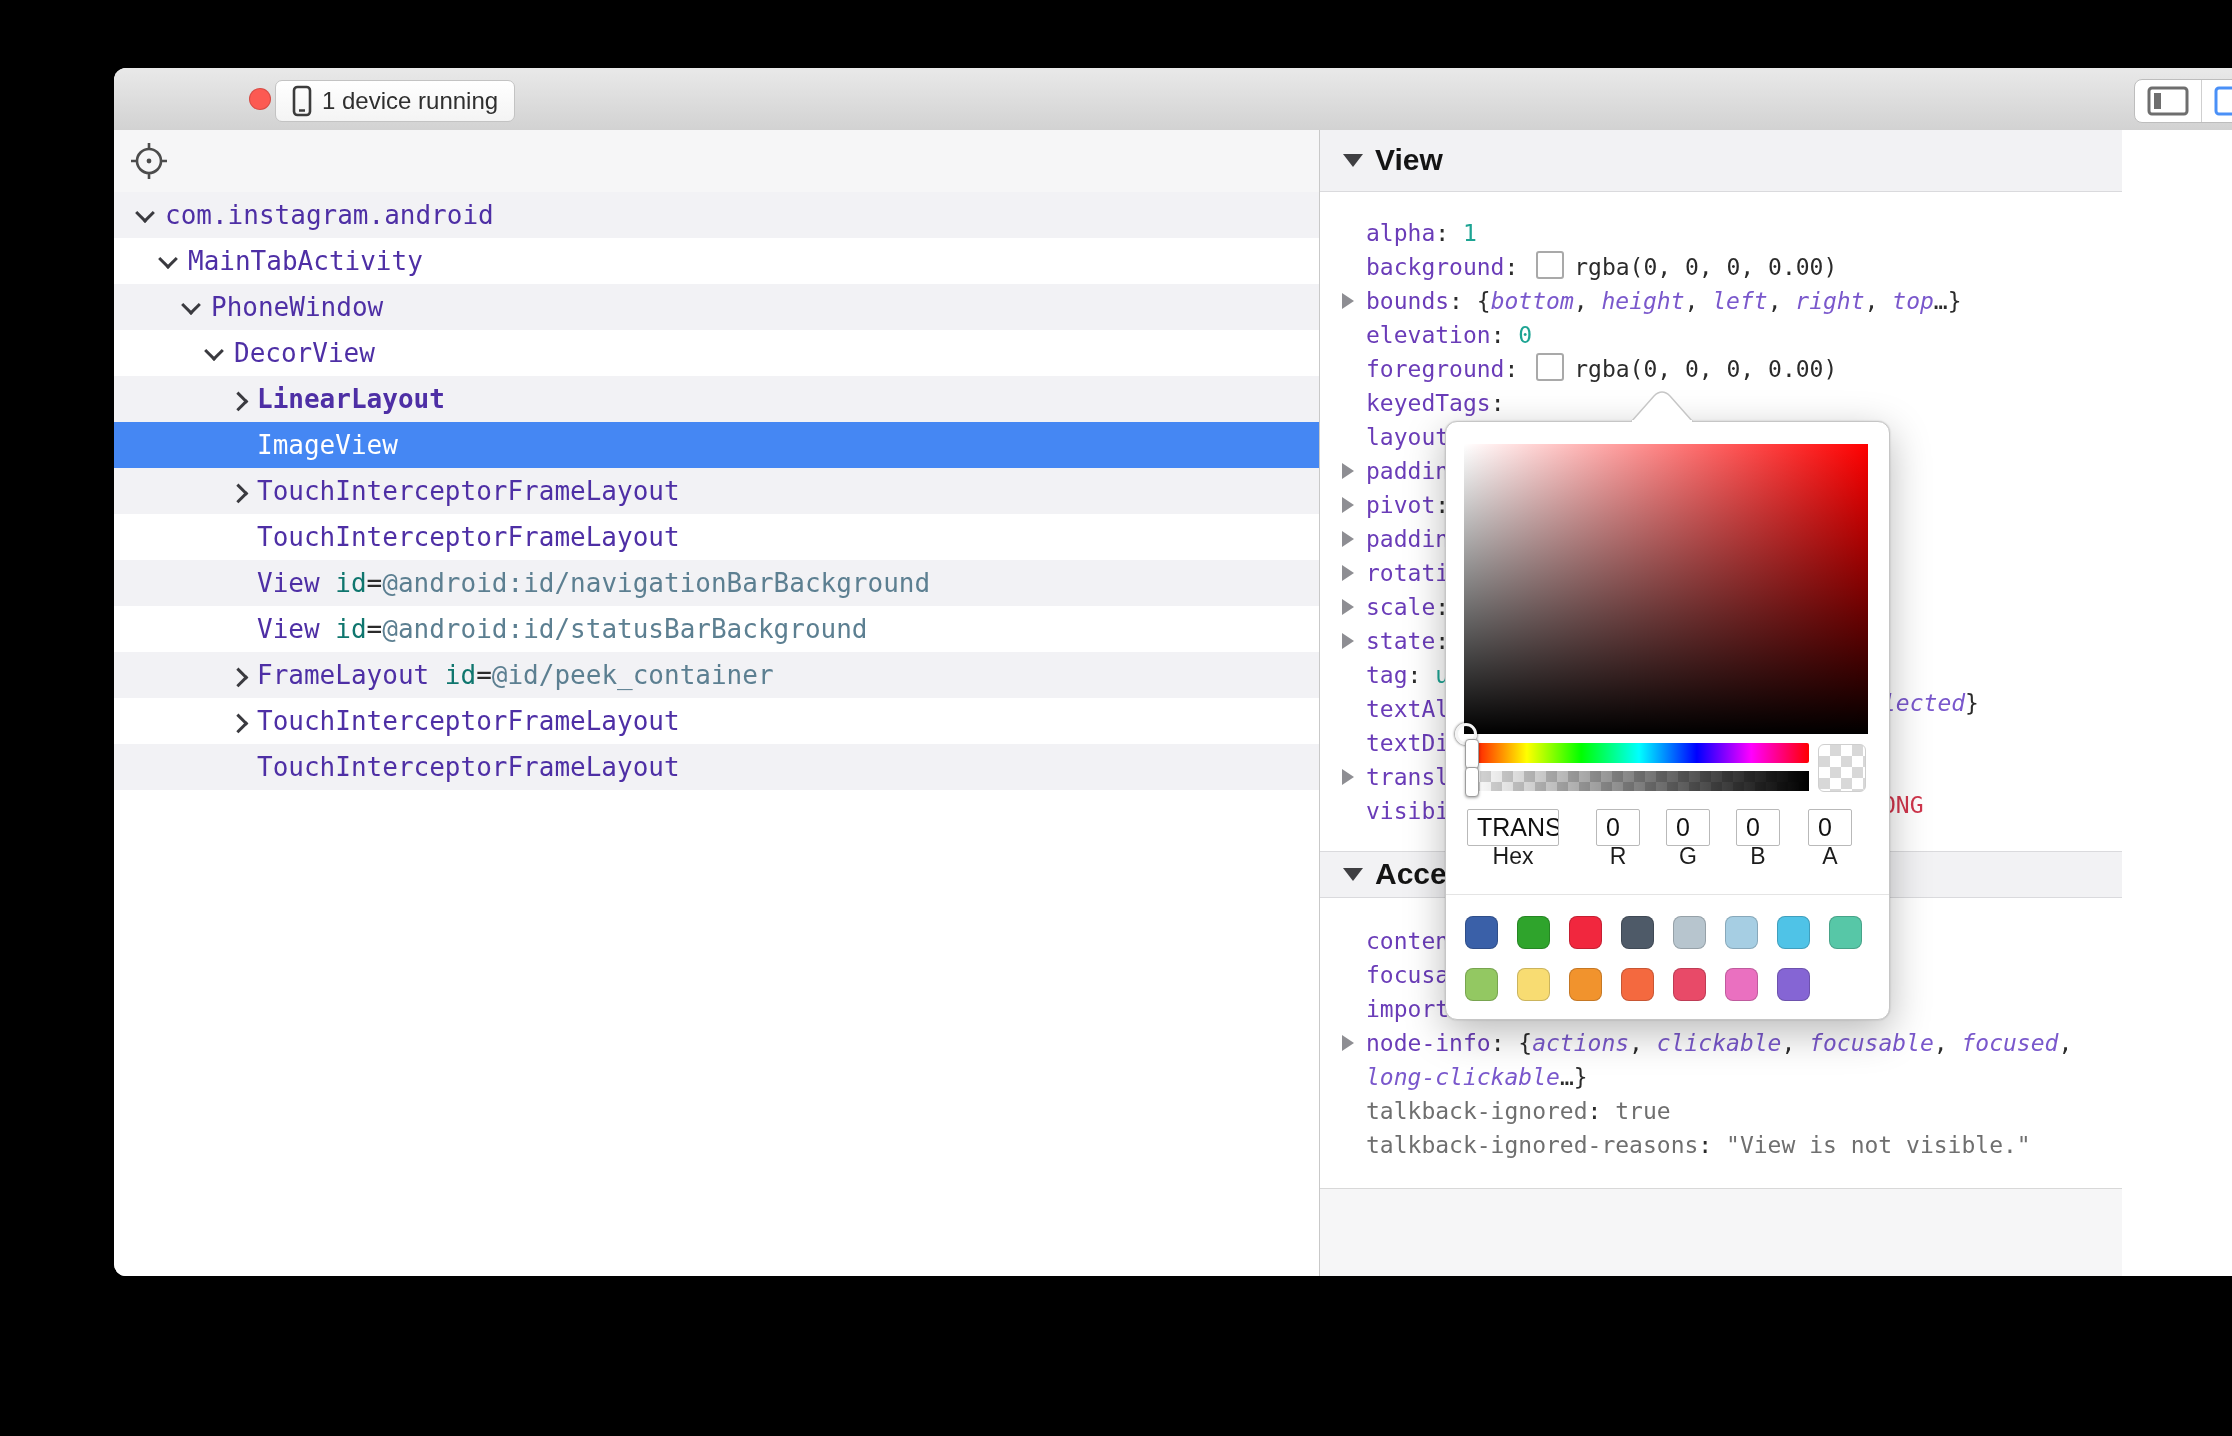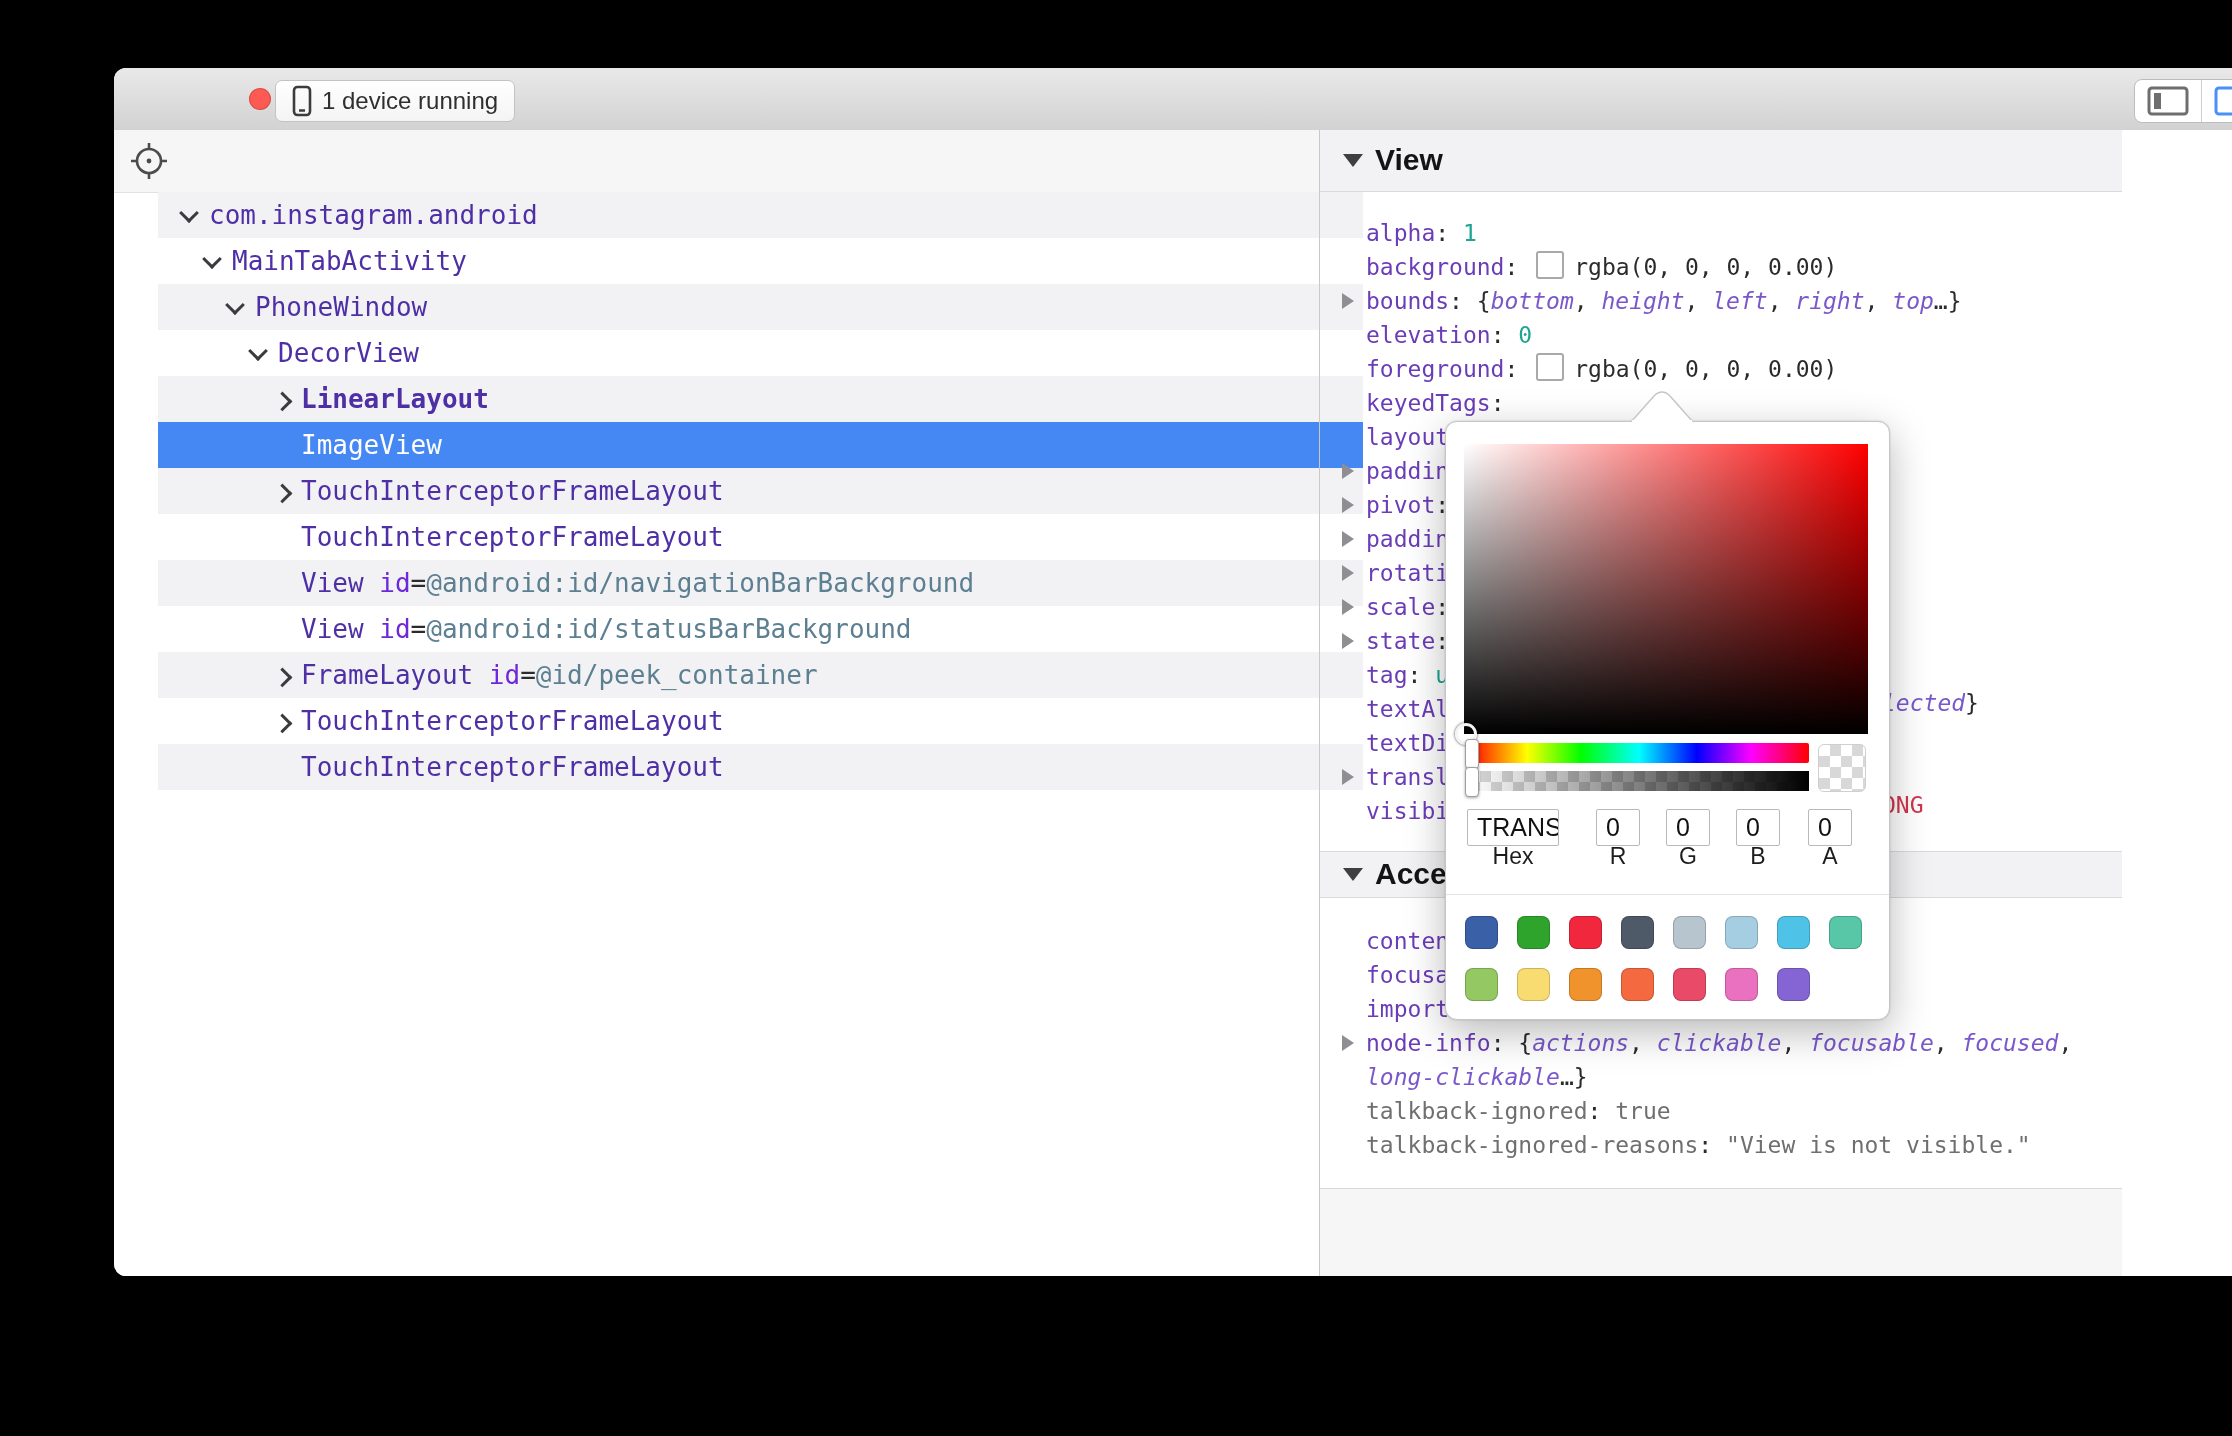--- a/index.html
+++ b/index.html
@@ -19,29 +19,29 @@
               font-size:24px;color:#2f2f2f;}
   .seg{position:absolute;right:26px;top:11px;height:42px;display:flex;background:#fff;
        border:1px solid #bdbdbd;border-radius:8px;overflow:hidden;}
   .seg button{width:66px;border:none;background:transparent;display:flex;align-items:center;justify-content:center;padding:0;}
   .seg button + button{border-left:1px solid #cfcfcf;}
   
   .main{position:absolute;left:0;top:62px;width:100%;height:1146px;background:#fff;}
   .vdivider{position:absolute;left:1205px;top:0;width:1px;height:100%;background:#c9c9c9;}
   .left-toolbar{position:absolute;left:0;top:0;width:1205px;height:62px;background:#f6f6f7;border-bottom:1px solid #e2e2e4;}
   .crosshair-btn{position:absolute;left:14px;top:10px;width:42px;height:42px;background:transparent;border:none;padding:0;}
-  .tree{position:absolute;left:0;top:62px;width:1205px;margin-left:44px;}
+  .tree{position:absolute;left:0;top:62px;width:1205px;}
   .trow{position:relative;height:46px;line-height:46px;white-space:nowrap;
         font-family:"DejaVu Sans Mono",monospace;font-size:26px;color:#4e2fa5;}
   .trow.shade{background:#f2f2f5;}
   .trow.selected{background:#4587f3;color:#fff;}
   .chev{position:absolute;top:17px;width:11px;height:11px;border-right:3px solid #3a3a3f;border-bottom:3px solid #3a3a3f;}
   .chev.down{transform:rotate(45deg);margin-top:-3px;}
   .chev.right{transform:rotate(-45deg) translateY(2px);}
-  .t-id{color:#6d28d9;} .t-eq{color:#2b2b2b;} .t-val{color:#5c7f91;}
+  .t-id{color:#0f766e;} .t-eq{color:#2b2b2b;} .t-val{color:#5c7f91;}
   
   .sect-header{position:absolute;left:1206px;width:802px;background:#f2f2f4;
                border-bottom:1px solid #dadadd;border-top:1px solid #dadadd;
                font-size:30px;font-weight:bold;color:#141414;}
   .sect-header .tri{position:absolute;left:23px;width:0;height:0;
                     border-left:10px solid transparent;border-right:10px solid transparent;border-top:13px solid #3f3f42;}
   .sect-header .label{position:absolute;left:55px;}
   .props{position:absolute;left:1206px;width:790px;font-family:"DejaVu Sans Mono",monospace;
          font-size:23px;line-height:34px;color:#2b2b2b;}
   .prow{position:relative;padding-left:46px;padding-right:12px;min-height:34px;}

